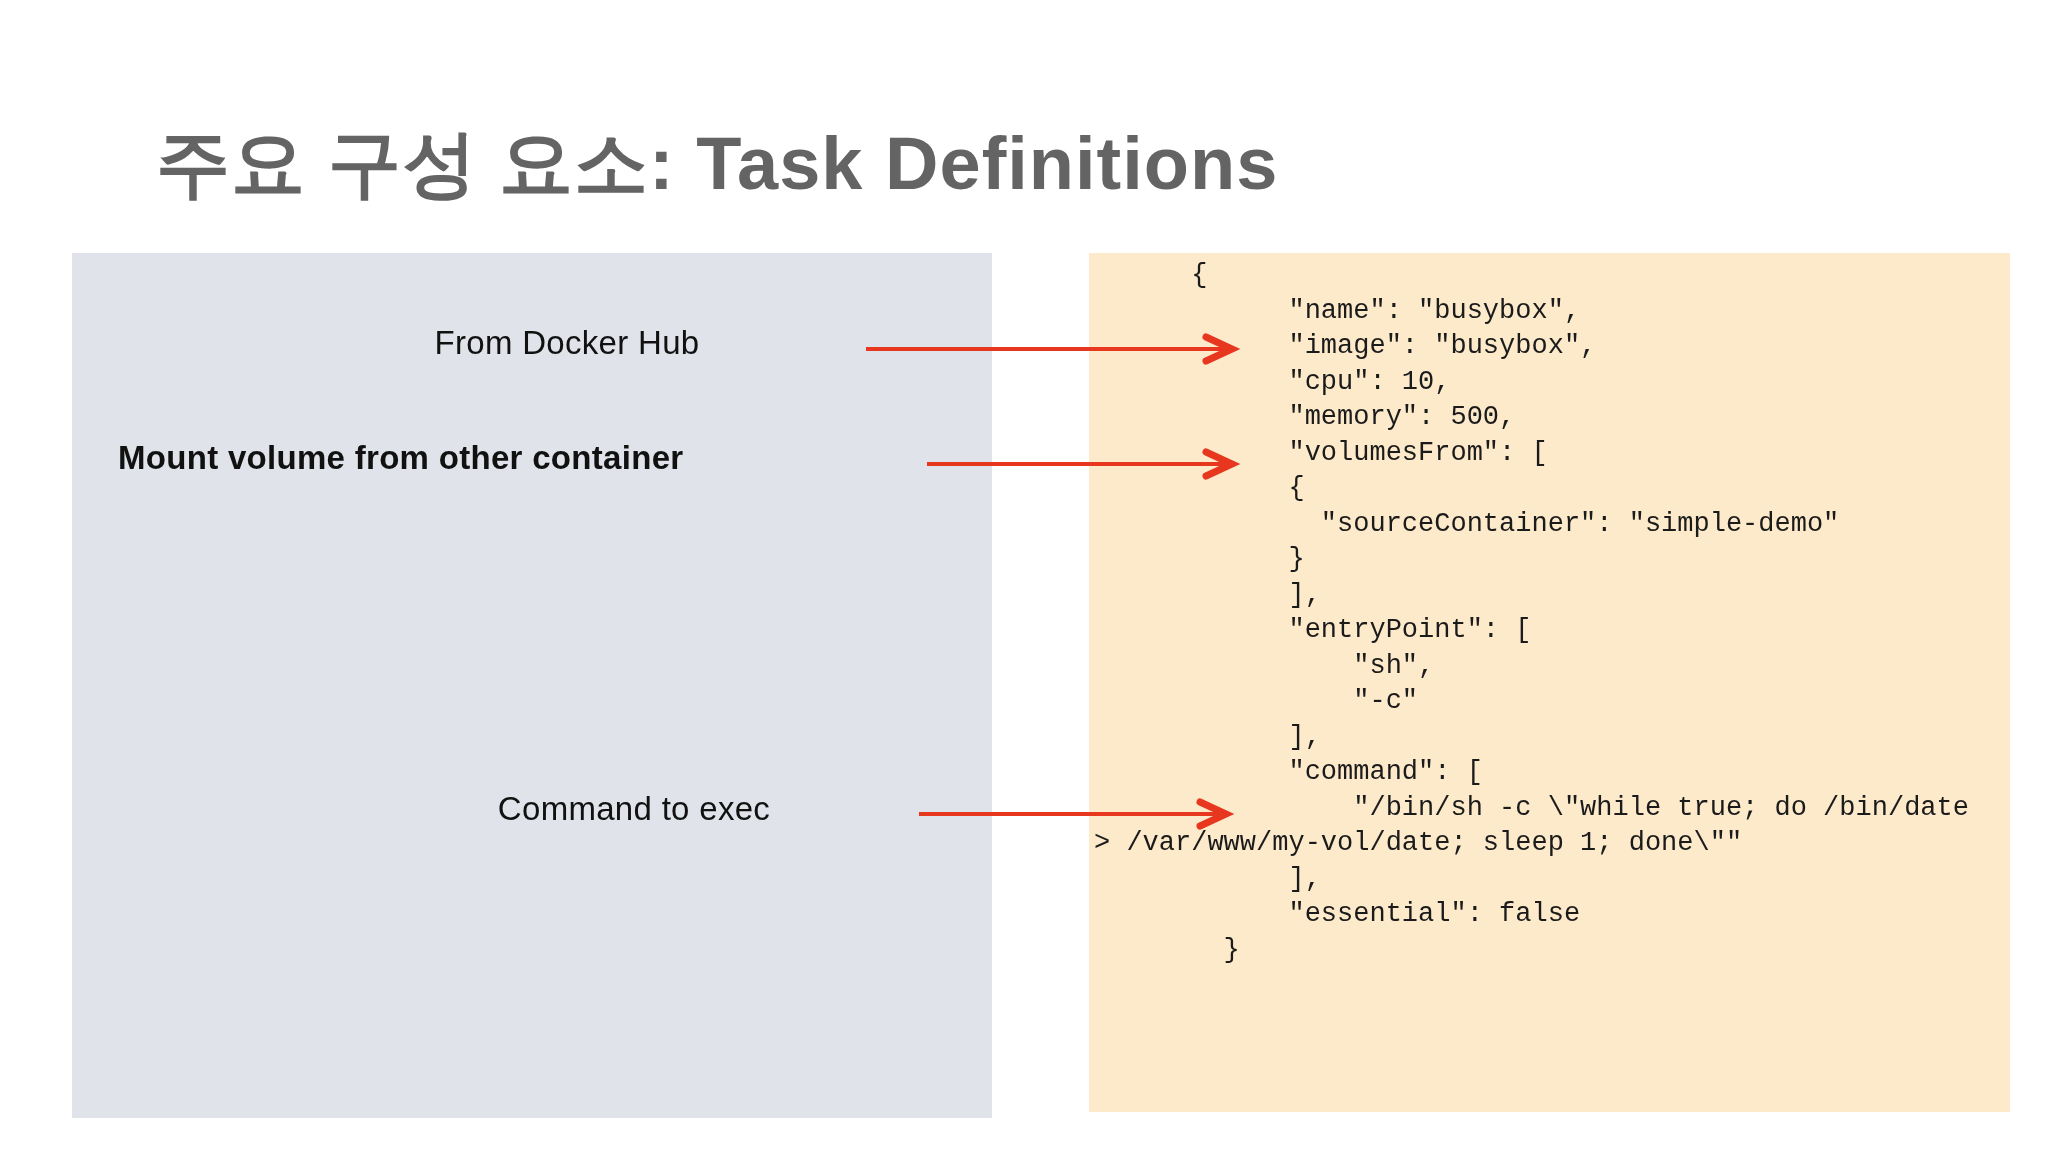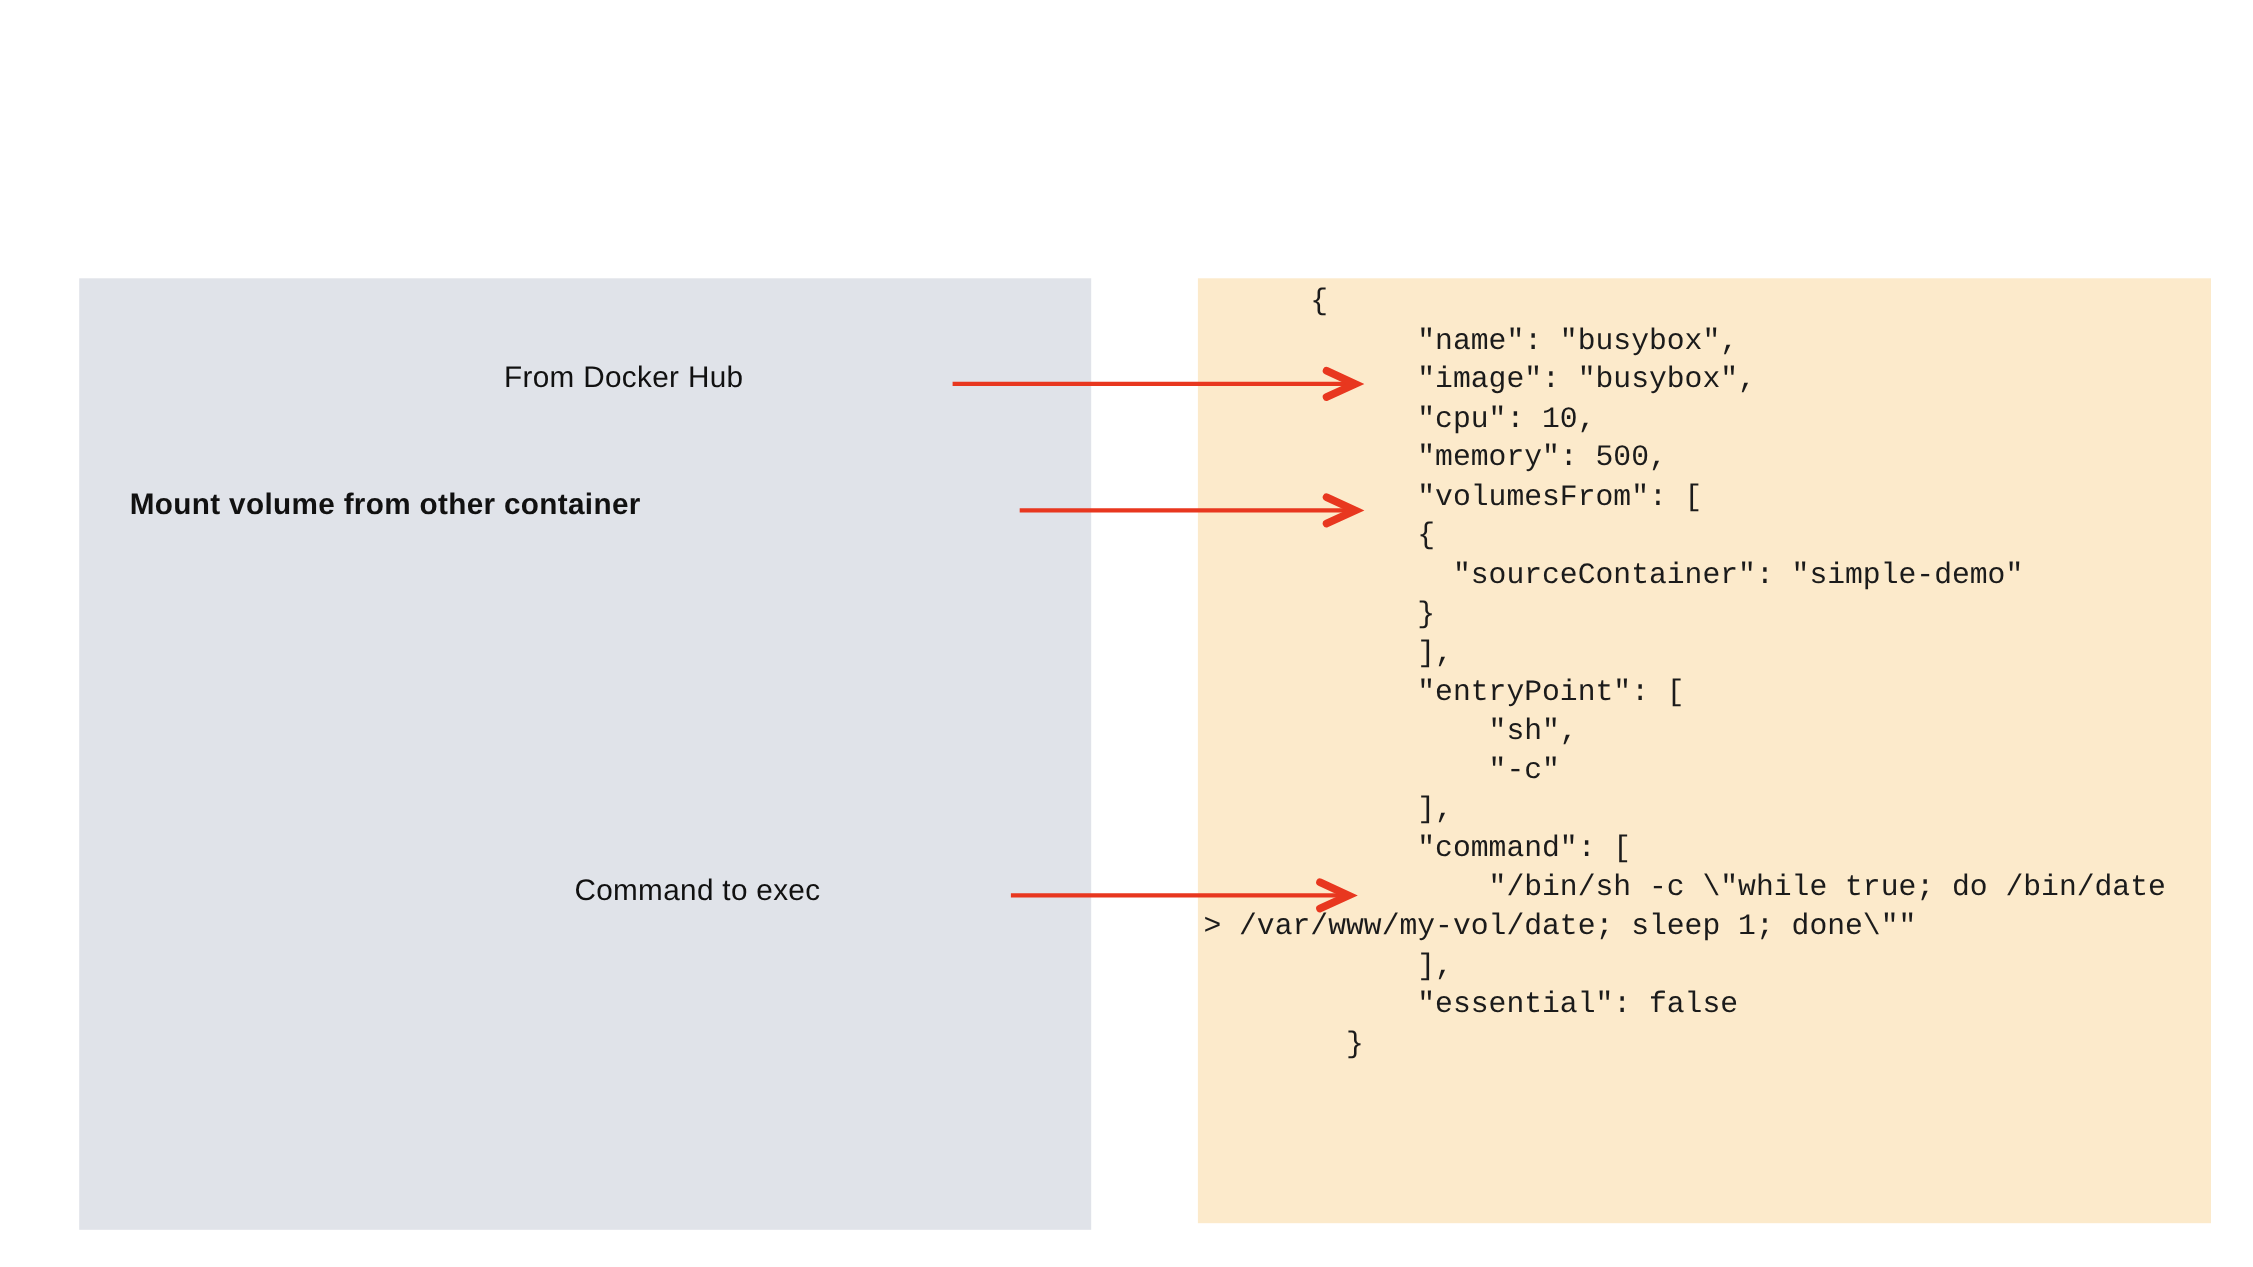--- a/index.html
+++ b/index.html
@@ -42,21 +42,21 @@
   }
   .panel.orange {
     left: 1089px;
     width: 921px;
     height: 859px;
     background: var(--panel-orange, #FCEACB);
   }
   .callout {
     position: absolute;
     color: var(--label-text, #111111);
-    font-size: 27px;
+    font-size: 33px;
     line-height: 40px;
     white-space: nowrap;
     letter-spacing: 0.3px;
   }
   .callout.c1 {
     left: 567px;
     top: 323px;
     transform: translateX(-50%);
   }
   .callout.c2 {
@@ -95,20 +95,21 @@
     line-height: 35.5px;
     color: var(--code-text, #1B1B1B);
     white-space: pre;
   }
 </style>
 </head>
 <body>
 
 <div class="slide">
 
+  <h1 class="title">주요 구성 요소: Task Definitions</h1>
 
   <div class="panel gray"></div>
   <div class="panel orange"></div>
 
   <div class="callout c1">From Docker Hub</div>
   <div class="callout c2">Mount volume from other container</div>
   <div class="callout c3">Command to exec</div>
 
   <svg class="arrows" viewBox="0 0 2048 1152">
     <g>

